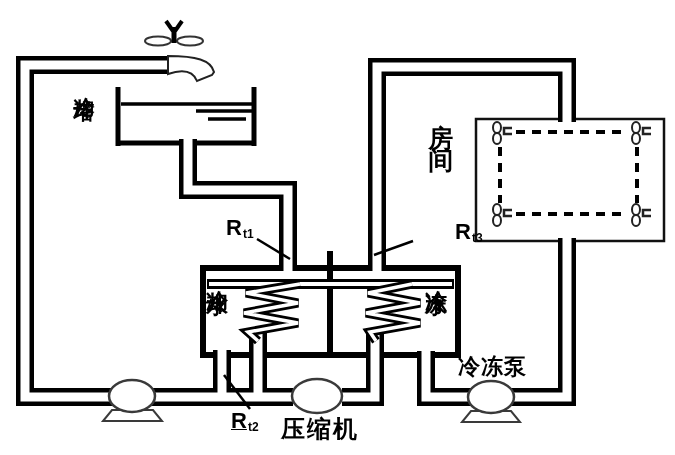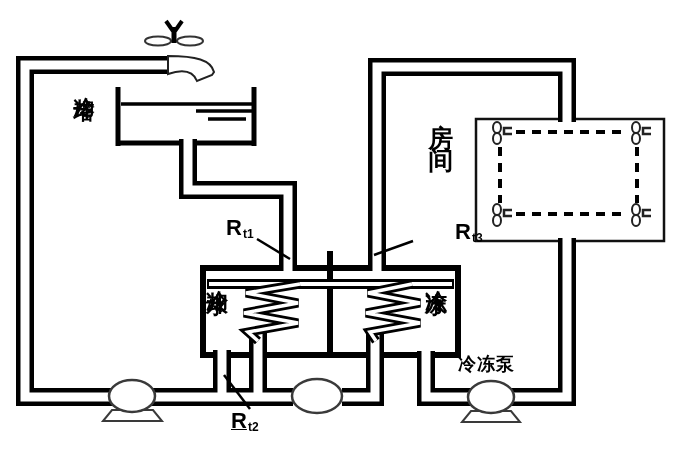--- a/index.html
+++ b/index.html
@@ -11,21 +11,21 @@
   .lbl{
     position:absolute;color:#000;font-weight:bold;white-space:pre;
     font-family:"Liberation Sans","DejaVu Sans",sans-serif;line-height:1.05;
   }
   .vert{writing-mode:vertical-rl;text-orientation:upright;}
   #lbl-cooling-tower{left:73px;top:80px;font-size:21px;letter-spacing:2px;}
   #lbl-room{left:428px;top:104px;font-size:25px;letter-spacing:23px;}
   #lbl-cooling-water{left:206px;top:272px;font-size:22px;letter-spacing:2px;}
   #lbl-chilled-water{left:425px;top:272px;font-size:22px;letter-spacing:2px;}
   #lbl-cooling-pump{left:89px;top:355px;font-size:22px;letter-spacing:1px;}
-  #lbl-chilled-pump{left:458px;top:355px;font-size:18px;letter-spacing:1px;}
+  #lbl-chilled-pump{left:458px;top:355px;font-size:22px;letter-spacing:1px;}
   #lbl-compressor{left:281px;top:416px;font-size:24px;letter-spacing:2px;}
   .sensor{position:absolute;font-weight:bold;color:#000;text-align:center;}
   .sensor .base{font-size:22px;}
   .sensor .sub{font-size:12px;position:relative;top:3px;left:1px;}
   #lbl-rt1{left:226px;top:215px;}
   #lbl-rt3{left:415px;top:219px;margin-left:40px;}
   #lbl-rt2{left:231px;top:408px;text-decoration:underline;}
 </style>
 </head>
 <body>
@@ -143,18 +143,19 @@
       <line x1="413" y1="241" x2="374" y2="255"></line>
       <line x1="224" y1="375" x2="250" y2="409"></line>
     </g>
   </svg>
 
   <div class="lbl vert" id="lbl-cooling-tower">冷却塔</div>
   <div class="lbl vert" id="lbl-room">房间</div>
   <div class="lbl vert" id="lbl-cooling-water">冷却水</div>
   <div class="lbl vert" id="lbl-chilled-water">冷冻水</div>
   <div class="lbl" id="lbl-chilled-pump">冷冻泵</div>
+  <div class="lbl" id="lbl-compressor">压缩机</div>
 
   <div class="sensor" id="lbl-rt1"><span class="base">R</span><span class="sub">t1</span></div>
   <div class="sensor" id="lbl-rt3"><span class="base">R</span><span class="sub">t3</span></div>
   <div class="sensor" id="lbl-rt2"><span class="base">R</span><span class="sub">t2</span></div>
 
 </div>
 
 </body></html>

